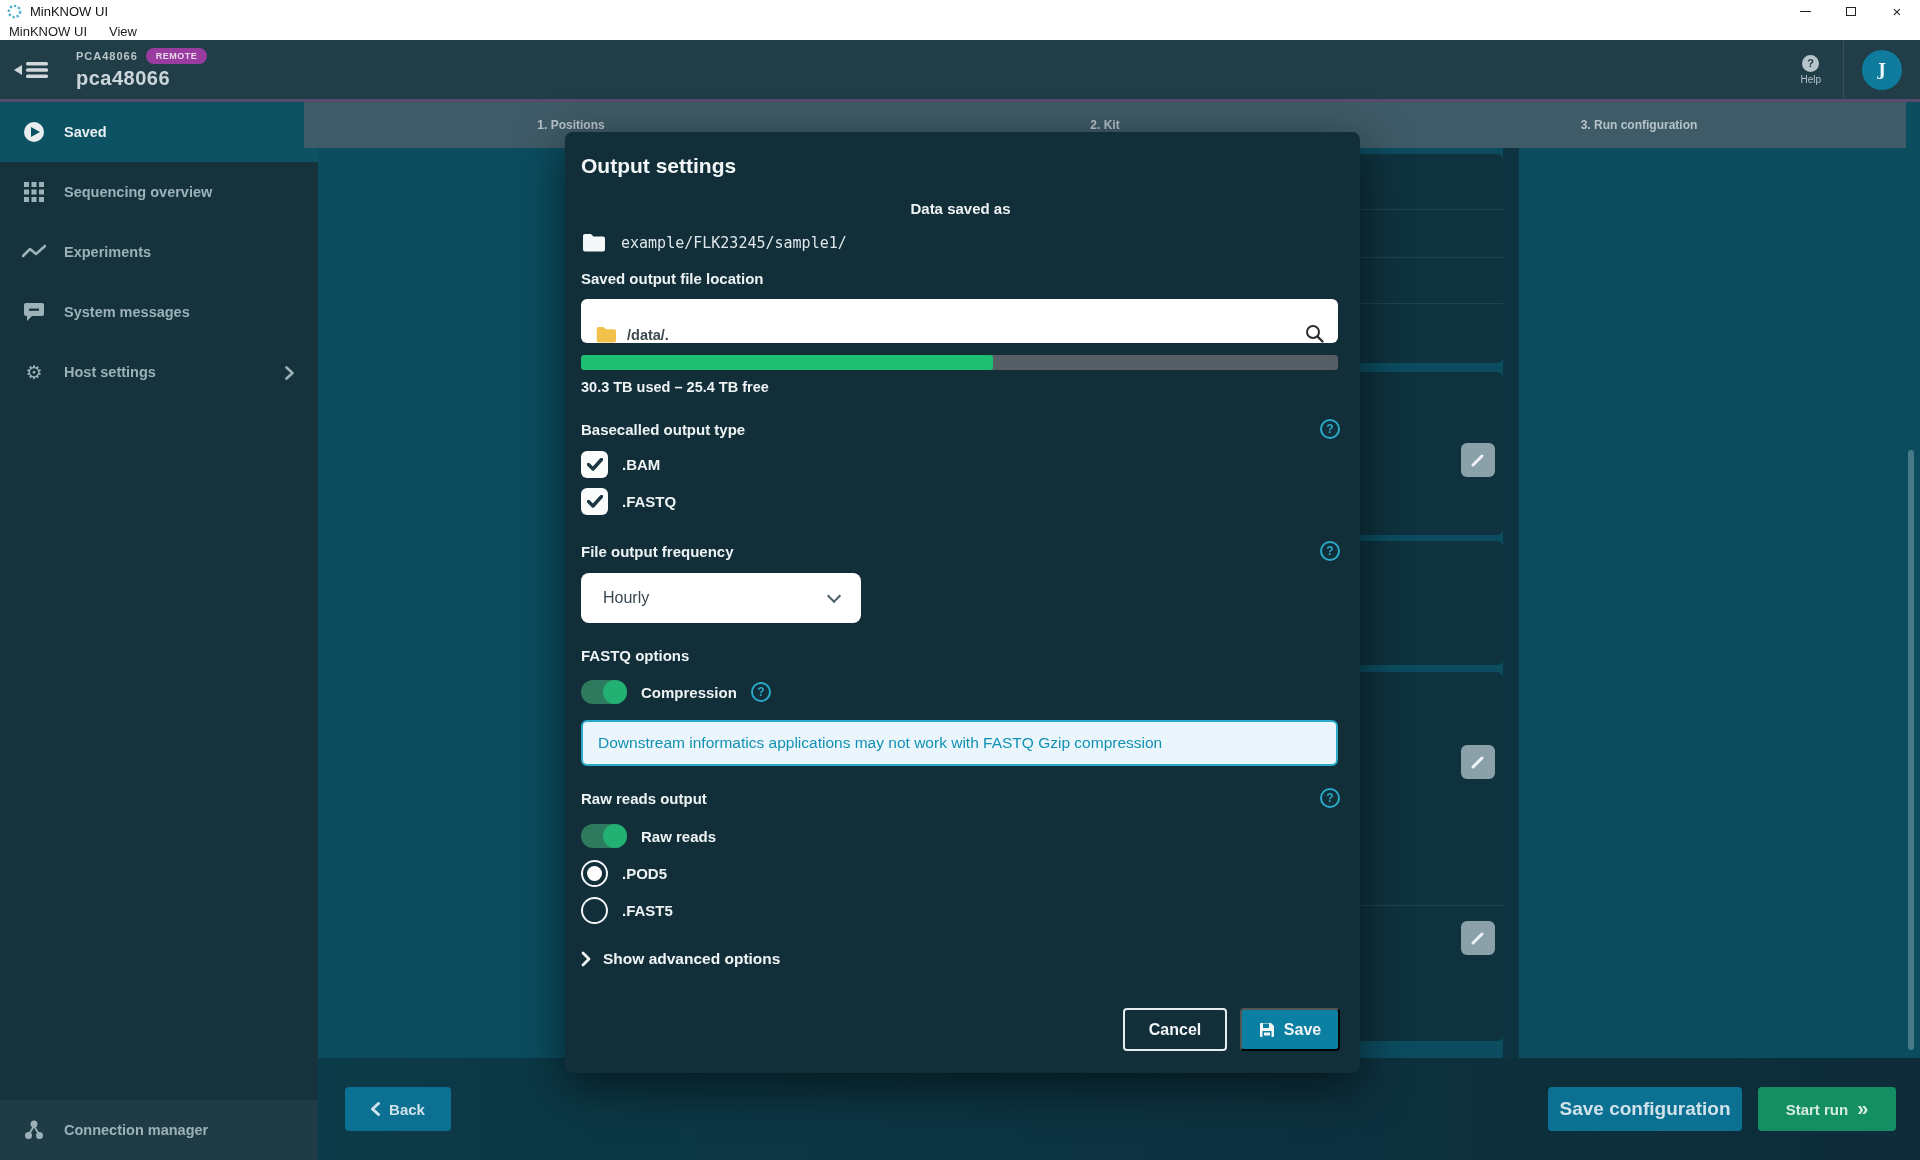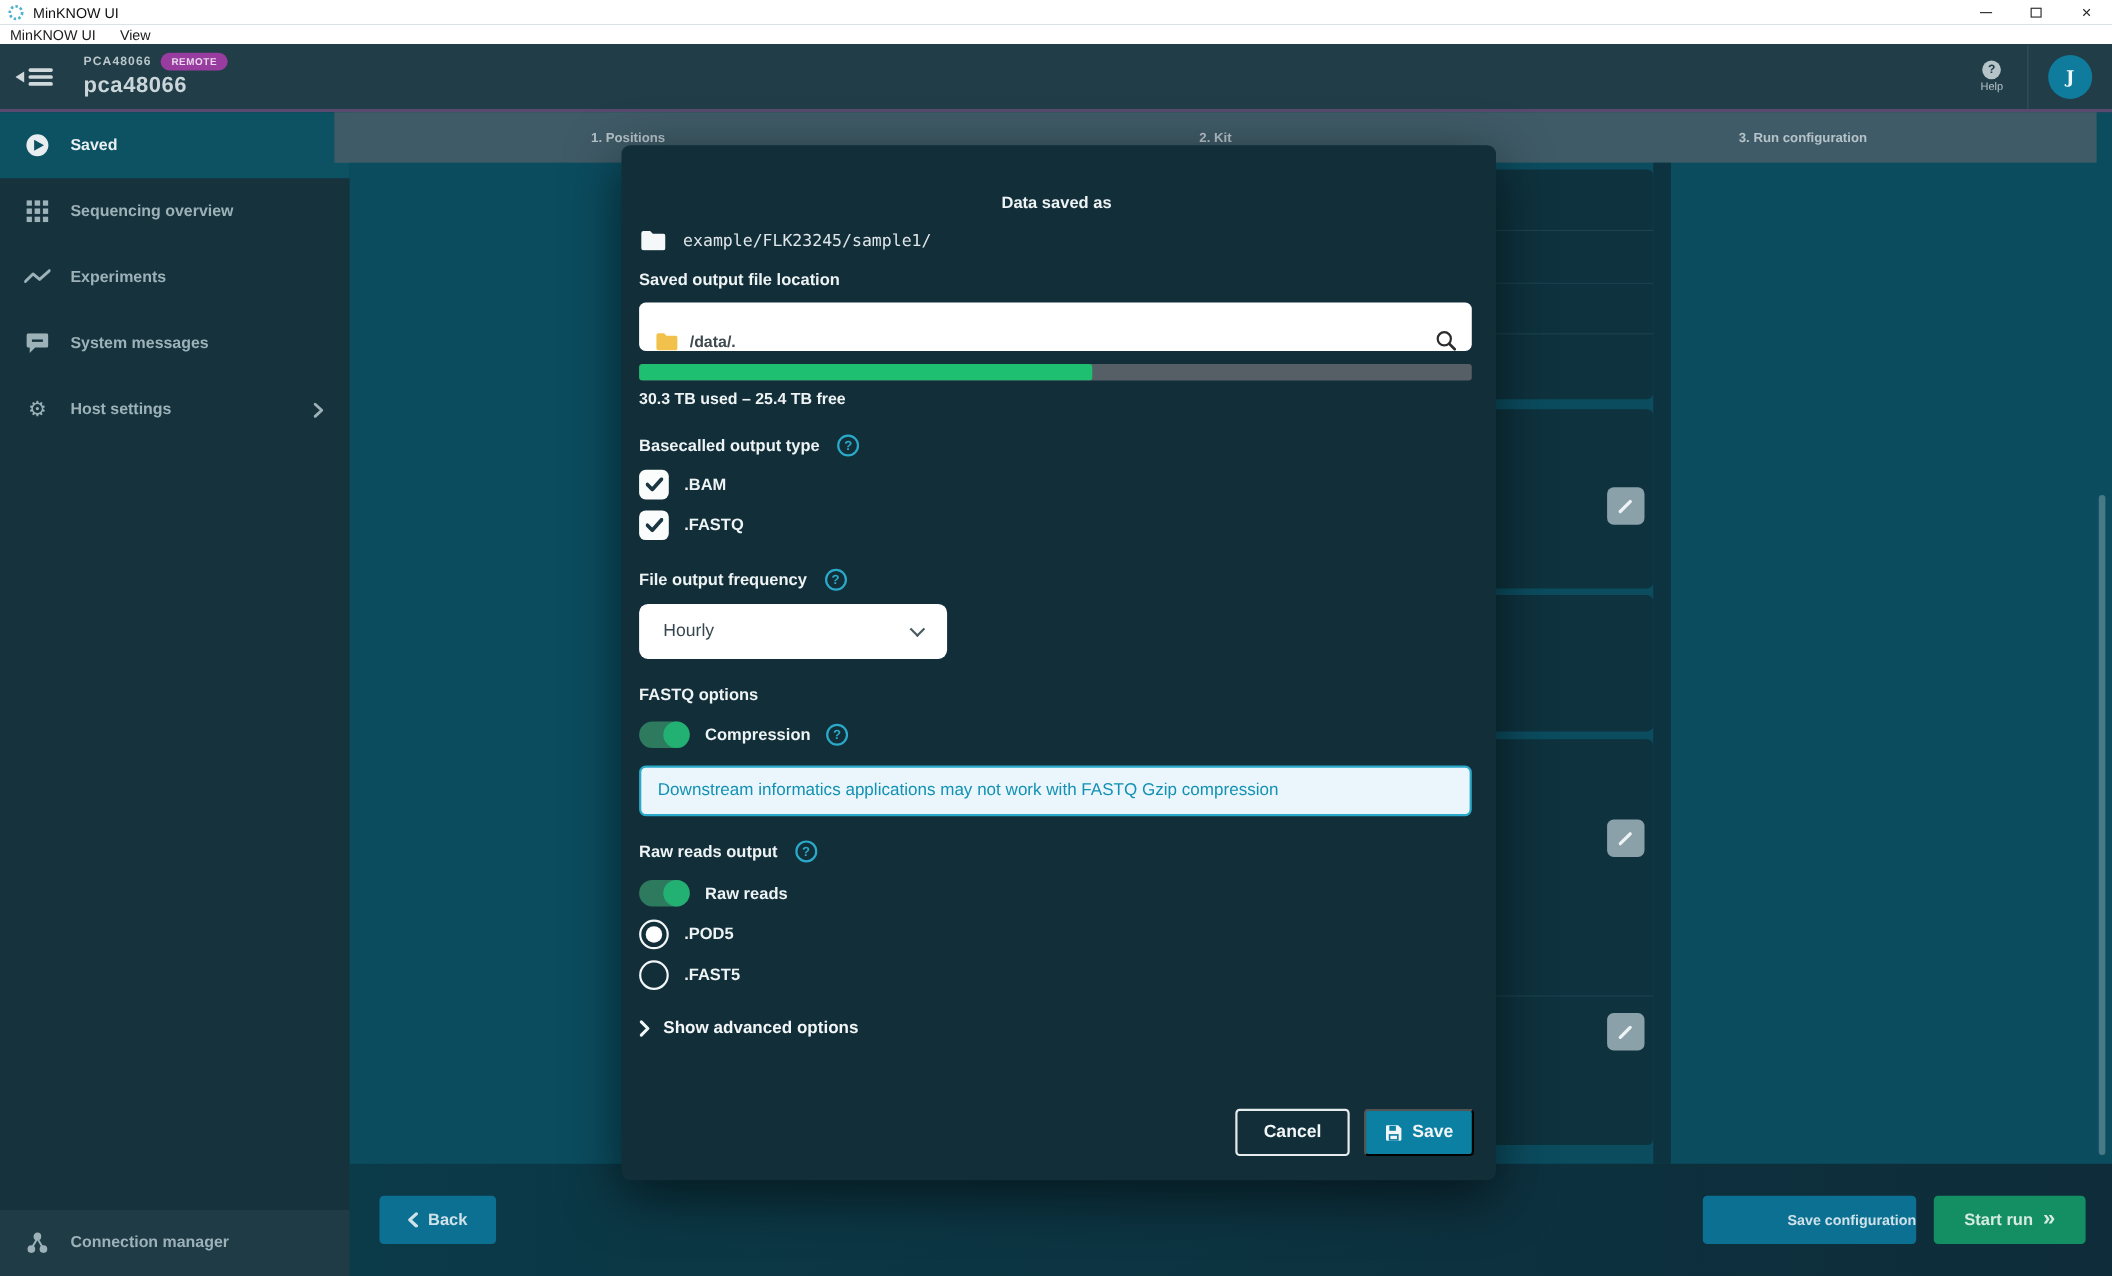--- a/index.html
+++ b/index.html
@@ -53,29 +53,29 @@
   .col-gap { position:absolute; left:1503px; top:148px; width:16px; height:910px; background:#0d3340; }
   .bgcard { position:absolute; left:575px; width:928px; background:#0e323e; border-radius:6px; }
   .card-line { position:absolute; left:0; width:100%; height:1px; background:#1d4350; }
   .pencil-btn { position:absolute; left:886px; width:34px; height:34px; border-radius:6px; background:#8ba1a9; display:flex; align-items:center; justify-content:center; }
   .scrollbar { position:absolute; left:1908px; top:450px; width:6px; height:600px; border-radius:3px; background:rgba(255,255,255,0.25); }
 
   
   .footerbar { position:absolute; left:318px; top:1058px; width:1602px; height:102px; background:linear-gradient(to right,#0b3a48,#0e2c39); }
   .btn { display:flex; align-items:center; justify-content:center; gap:9px; border-radius:4px; font-weight:bold; }
   .btn-back { position:absolute; left:27px; top:29px; width:106px; height:44px; background:#0c7092; color:#cfe2e9; font-size:15px; }
-  .btn-saveconf { position:absolute; right:178px; top:29px; width:194px; height:44px; background:#0c7092; color:#cfe2e9; font-size:13px;justify-content:flex-end; }
+  .btn-saveconf { position:absolute; right:178px; top:29px; width:194px; height:44px; background:#0c7092; color:#cfe2e9; font-size:19px; }
   .btn-startrun { position:absolute; right:24px; top:29px; width:138px; height:44px; background:#148e63; color:#d6ece2; font-size:15px; }
   .dbl-chev { font-size:20px; line-height:1; margin-top:-2px; }
 
   
   .modal { position:absolute; left:565px; top:132px; width:795px; height:941px; background:#112e39; border-radius:8px; box-shadow:0 14px 48px rgba(0,0,0,0.55); padding:22px 20px 0 16px; color:#eef3f4; }
   .modal-title { font-size:21px; font-weight:bold; color:#f2f6f7; }
   .sec-label { font-size:15px; font-weight:bold; color:#eef3f4; }
-  .label-row { display:flex; align-items:center; gap:16px; }
+  .label-row { display:flex; align-items:center; gap:3px;justify-content:space-between; }
   .help { width:20px; height:20px; border-radius:50%; border:2px solid #2aa9c9; color:#2aa9c9; font-size:12px; font-weight:bold; display:flex; align-items:center; justify-content:center; }
   .path-row { display:flex; align-items:center; gap:16px; margin-top:16px; }
   .path-text { font-family:"DejaVu Sans Mono", monospace; font-size:15px; color:#dfe6e9; }
   .loc-input { margin-top:12px; width:757px; height:44px; background:#ffffff; border-radius:6px; display:flex; align-items:flex-end; padding:0 14px; gap:11px; }
   .loc-text { flex:1; font-size:14.5px; font-weight:bold; color:#3f4a50; }
   .storage-track { margin-top:12px; width:757px; height:15px; border-radius:3px; background:#565e66; overflow:hidden; }
   .storage-fill { height:100%; background:#1fbf71; border-radius:3px; }
   .storage-text { margin-top:9px; font-size:14.5px; font-weight:bold; color:#eef3f4; }
   .mt24 { margin-top:24px; } .mt26 { margin-top:26px; } .mt16 { margin-top:16px; } .mt12 { margin-top:12px; } .mt10 { margin-top:10px; }
   .check-row { display:flex; align-items:center; gap:14px;text-align:center; }
@@ -265,20 +265,21 @@
     <div class="btn btn-saveconf">
       <span>Save configuration</span>
     </div>
     <div class="btn btn-startrun">
       <span>Start run</span>
       <span class="dbl-chev">»</span>
     </div>
   </div>
 
   <div class="modal">
+    <div class="modal-title">Output settings</div>
 
     <div class="sec-label" style="margin-top:22px;text-align:center;">Data saved as</div>
     <div class="path-row">
       <svg width="24" height="19" viewBox="0 0 24 19">
           <path d="M2 3 q0-2 2-2 h6 l2.5 2.5 h9.5 q2 0 2 2 v11 q0 2 -2 2 h-18 q-2 0 -2 -2 z" fill="#f4f8f9"></path>
         </svg>
       <span class="path-text">example/FLK23245/sample1/</span>
     </div>
 
     <div class="sec-label" style="margin-top:18px;">Saved output file location</div>

